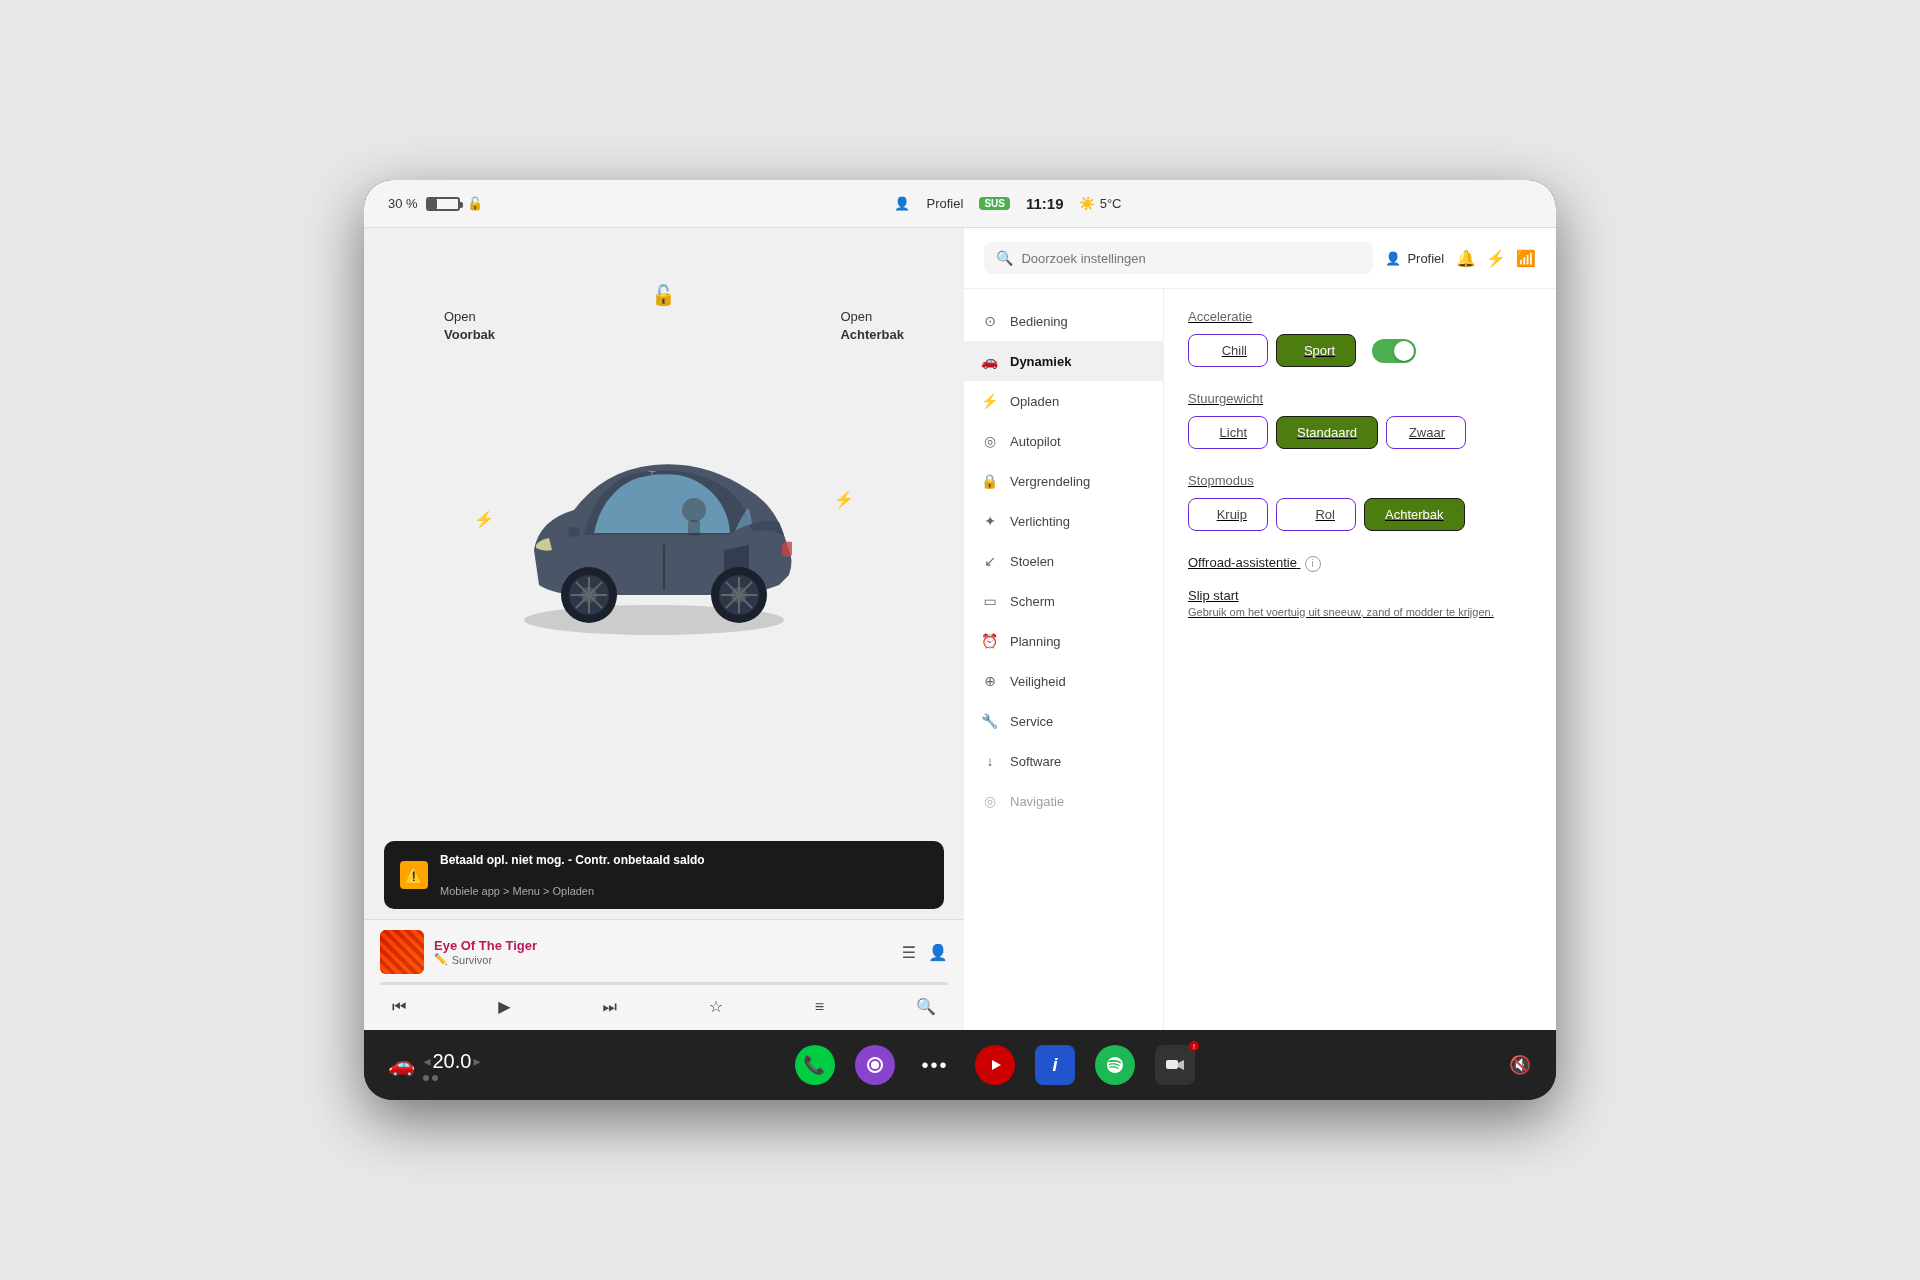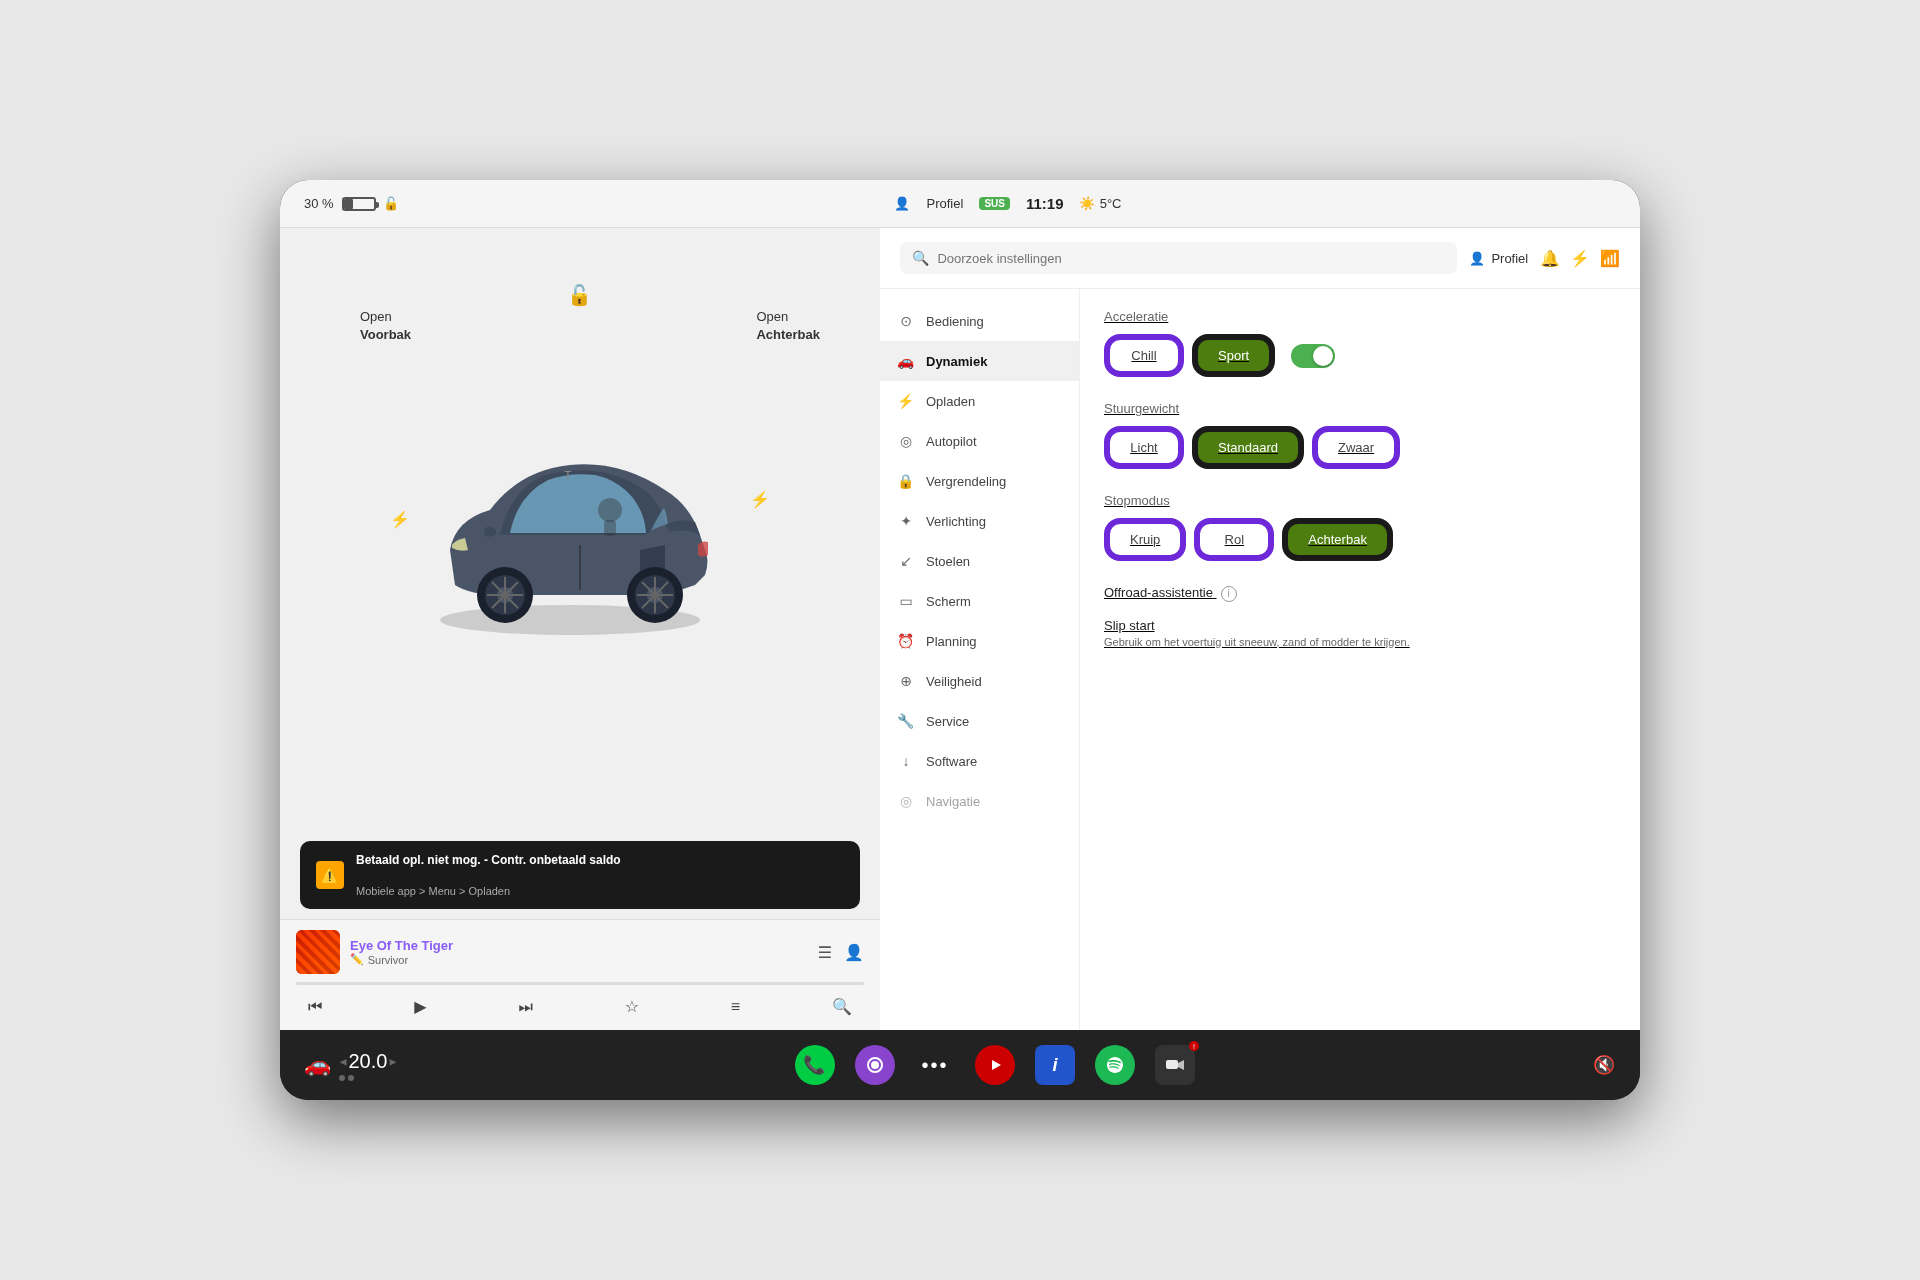--- a/index.html
+++ b/index.html
@@ -9,21 +9,21 @@
       justify-content: center;
       align-items: center;
       width: 1920px;
       height: 1280px;
       overflow: hidden;
       font-family: -apple-system, BlinkMacSystemFont, 'Helvetica Neue', Arial, sans-serif;
     }
     .screen-outer {
       background: #1a1a1a;
       border-radius: 28px;
-      width: 1360px;
+      width: 1192px;
       height: 920px;
       display: flex;
       flex-direction: column;
       overflow: hidden;
       position: relative;
       box-shadow: 0 20px 60px rgba(0,0,0,0.5);
     }
     
     .status-bar {
       background: #f5f5f5;
@@ -230,21 +230,21 @@
         #cc2200,
         #cc2200 4px,
         #ff4400 4px,
         #ff4400 8px
       );
       opacity: 0.8;
     }
     .music-title {
       font-weight: 600;
       font-size: 13px;
-      color: #8b5cf6;
+      color: #be185d;
     }
     .music-artist {
       font-size: 11px;
       color: #666;
       display: flex;
       align-items: center;
       gap: 4px;
     }
     .music-controls-right {
       margin-left: auto;
@@ -444,28 +444,28 @@
       margin-bottom: 10px;
       font-weight: 400;
     }
     .button-group {
       display: flex;
       gap: 8px;
       align-items: center;
     }
     .option-btn {
       padding: 8px 20px;
-      border: 6px solid #6d28d9;
-      border-radius: 16px;
+      border: 1px solid #6d28d9;
+      border-radius: 8px;
       background: white;
       font-size: 13px;
       color: #444;
       cursor: pointer;
       min-width: 80px;
-      text-align: center;
+      text-align: right;
     }
     .option-btn.active {
       background: #4d7c0f;
       color: white;
       border-color: #1a1a1a;
     }
     .toggle-switch {
       width: 44px;
       height: 24px;
       background: #ccc;

